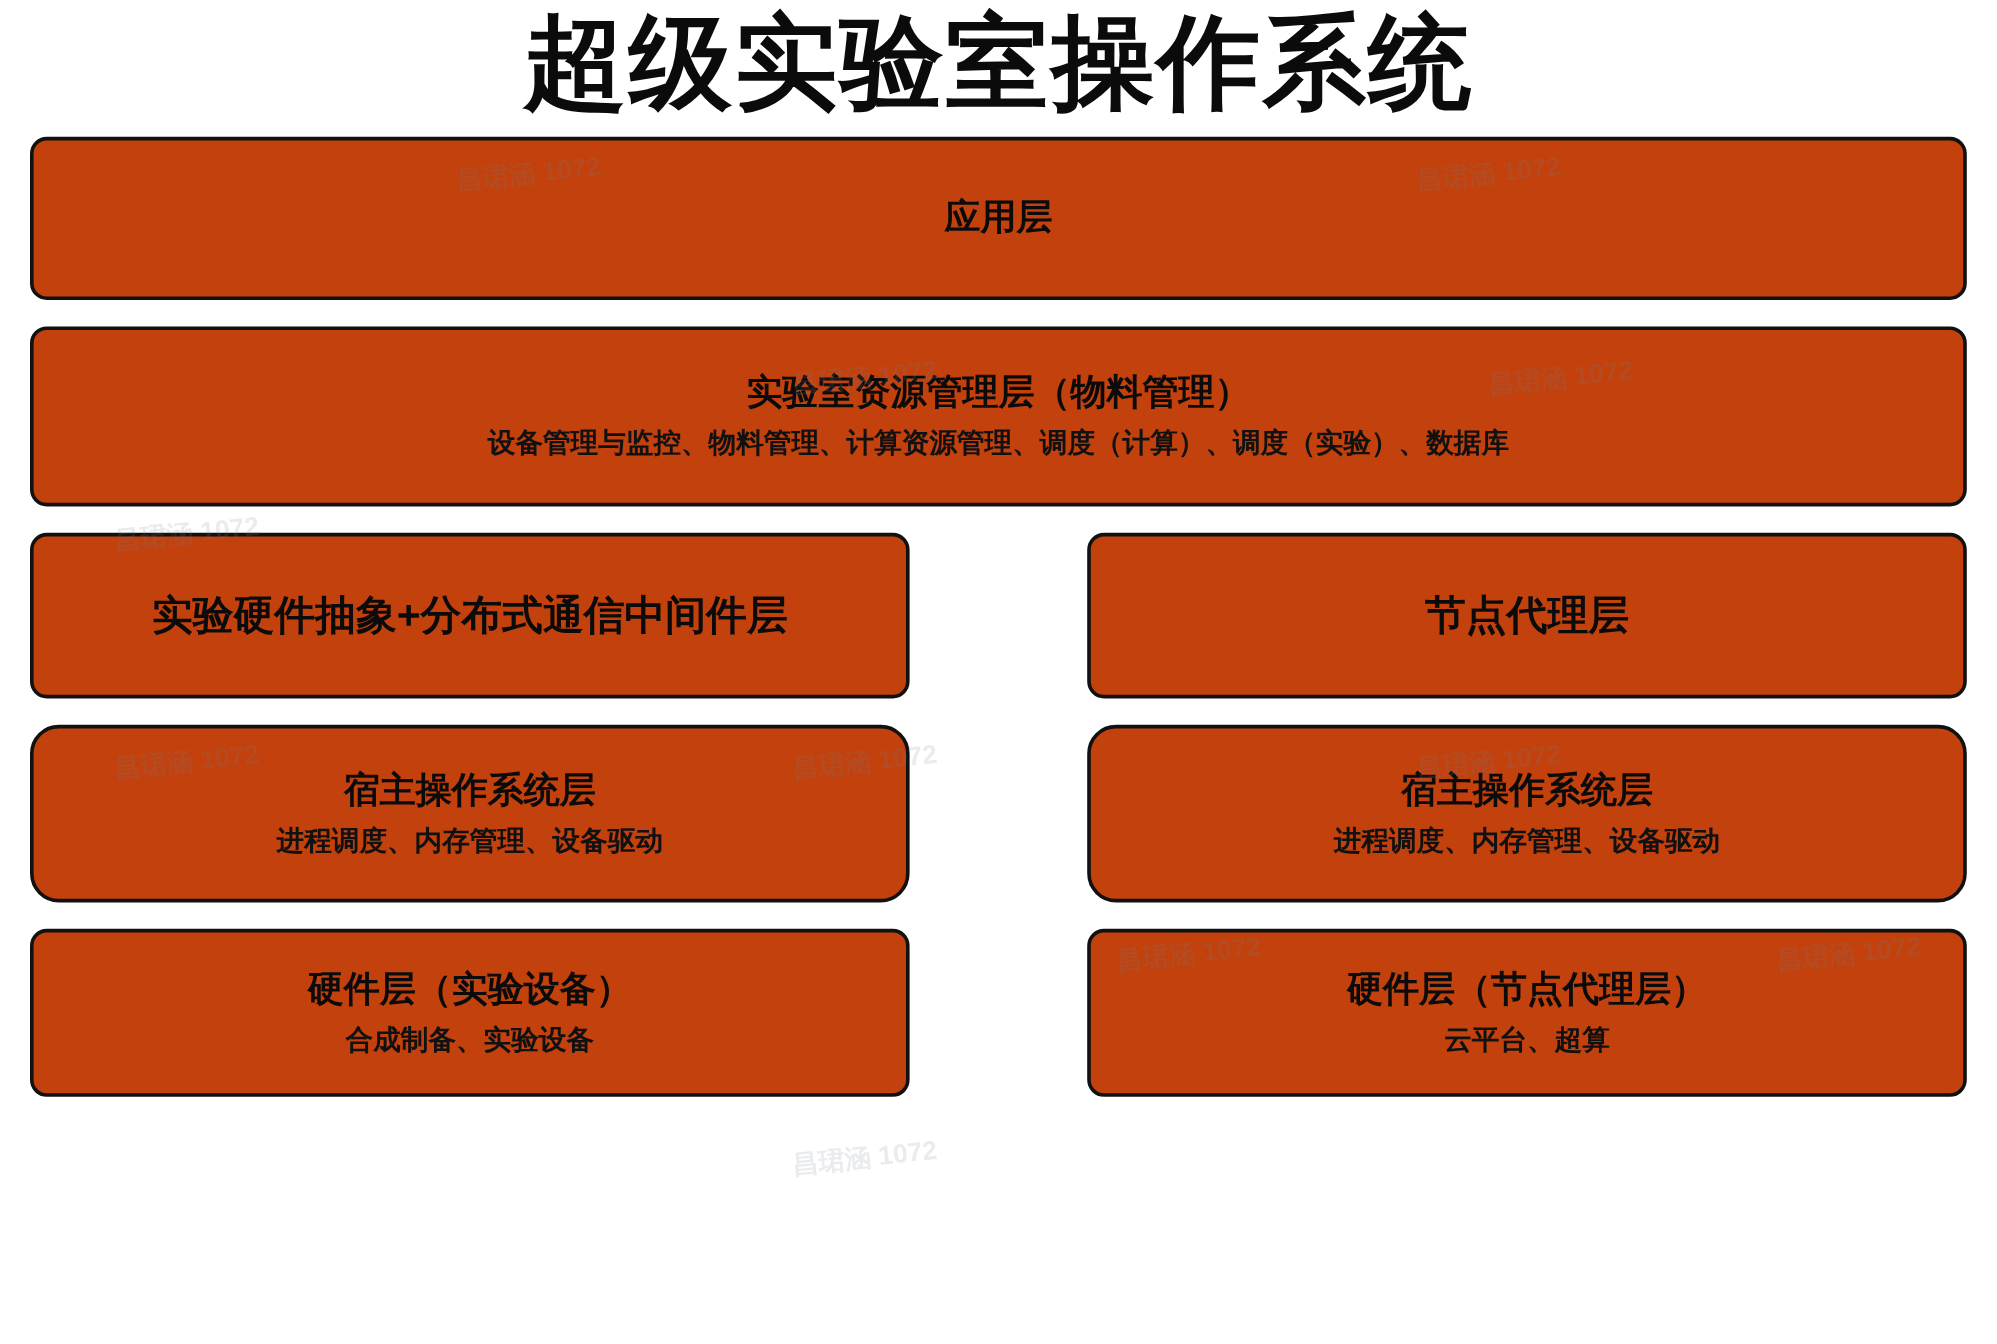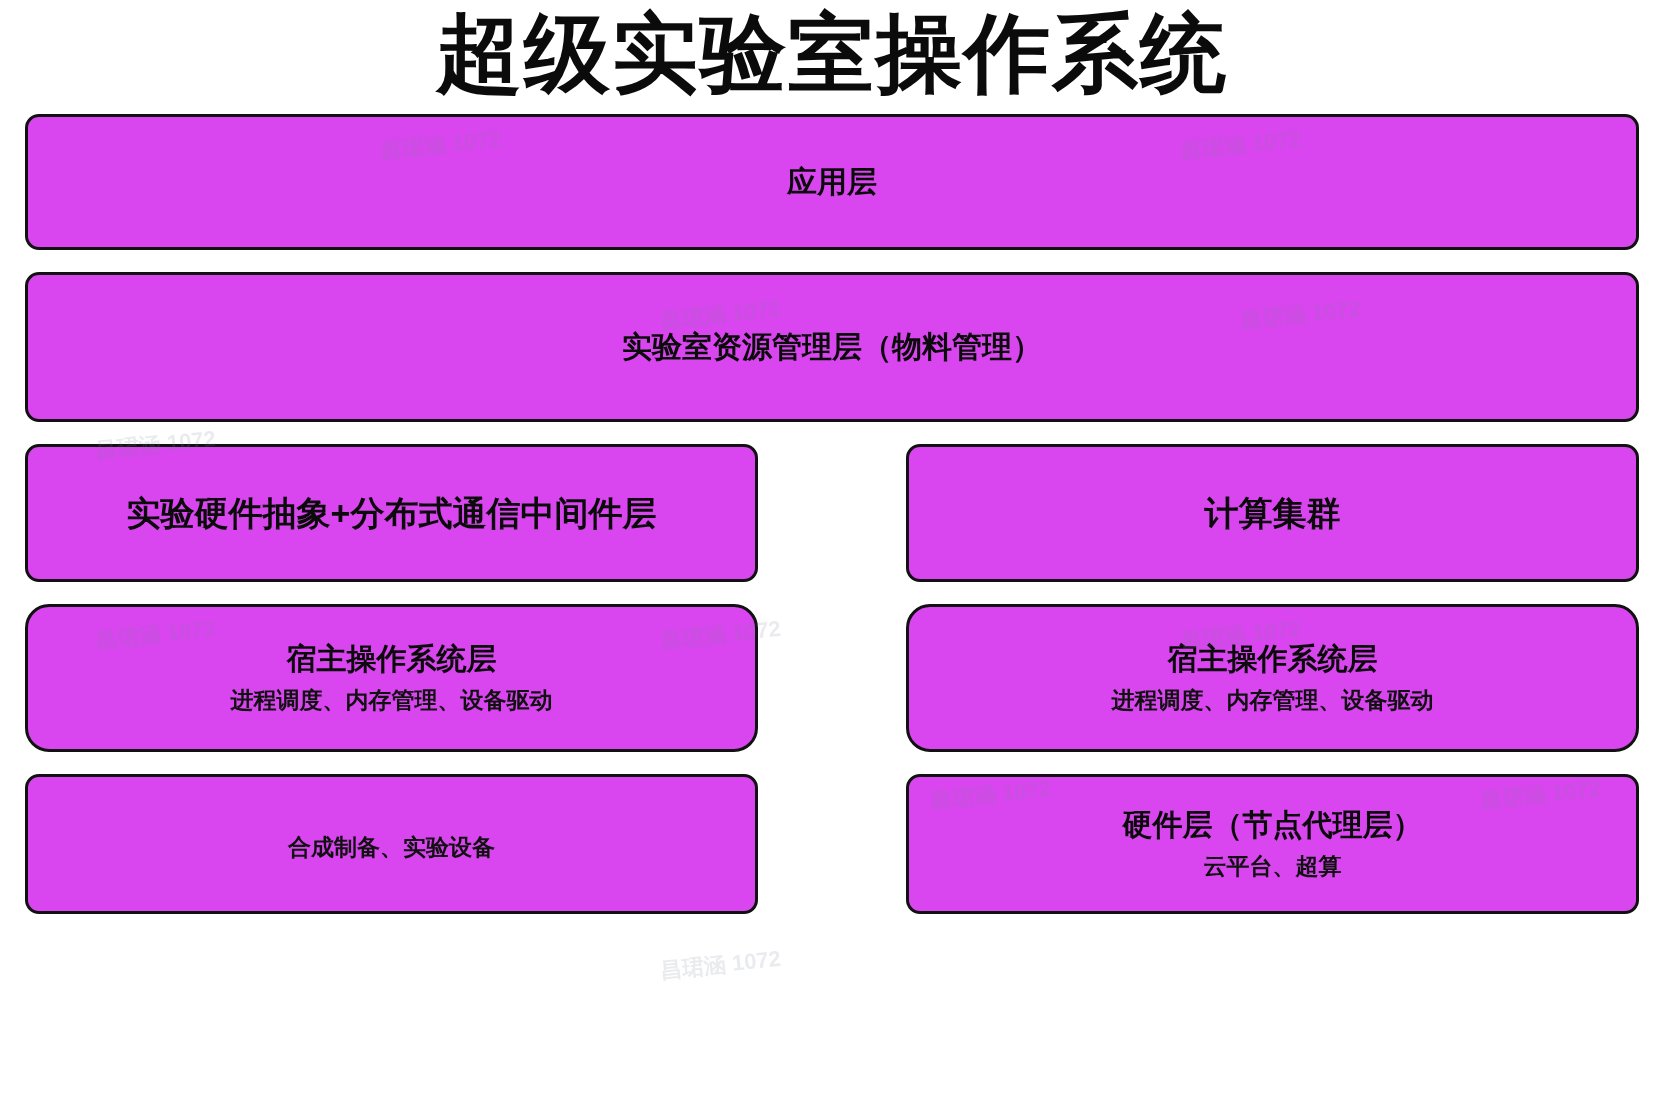--- a/index.html
+++ b/index.html
@@ -31,21 +31,21 @@
     font-weight: 700;
     letter-spacing: 2px;
     line-height: 1.0;
     margin: 10px 0 18px 0;
     color: #0b0b0b;
   }
 
   .layer-box {
     border: 3px solid #111111;
     border-radius: 14px;
-    background: #d946ef;
+    background: #c2410c;
     box-sizing: border-box;
     display: flex;
     flex-direction: column;
     align-items: center;
     justify-content: center;
     text-align: center;
     padding: 8px 14px;
   }
 
   .layer-title {
@@ -106,44 +106,46 @@
 <div id="diagram">
 
   <div class="title">超级实验室操作系统</div>
 
   <div class="layer-box row-full" id="app-layer">
     <div class="layer-title">应用层</div>
   </div>
 
   <div class="layer-box row-full" id="resource-layer">
     <div class="layer-title">实验室资源管理层（物料管理）</div>
+    <div class="layer-sub">设备管理与监控、物料管理、计算资源管理、调度（计算）、调度（实验）、数据库</div>
   </div>
 
   <div class="split-row" id="middleware-row">
     <div class="layer-box" id="middleware-layer">
       <div class="layer-title">实验硬件抽象+分布式通信中间件层</div>
     </div>
     <div class="layer-box" id="node-agent-layer">
-      <div class="layer-title">计算集群</div>
+      <div class="layer-title">节点代理层</div>
     </div>
   </div>
 
   <div class="split-row" id="host-row">
     <div class="layer-box" id="host-os-left">
       <div class="layer-title">宿主操作系统层</div>
       <div class="layer-sub">进程调度、内存管理、设备驱动</div>
     </div>
     <div class="layer-box" id="host-os-right">
       <div class="layer-title">宿主操作系统层</div>
       <div class="layer-sub">进程调度、内存管理、设备驱动</div>
     </div>
   </div>
 
   <div class="split-row" id="hardware-row">
     <div class="layer-box" id="hardware-lab">
+      <div class="layer-title">硬件层（实验设备）</div>
       <div class="layer-sub">合成制备、实验设备</div>
     </div>
     <div class="layer-box" id="hardware-compute">
       <div class="layer-title">硬件层（节点代理层）</div>
       <div class="layer-sub">云平台、超算</div>
     </div>
   </div>
 
 </div>
 

